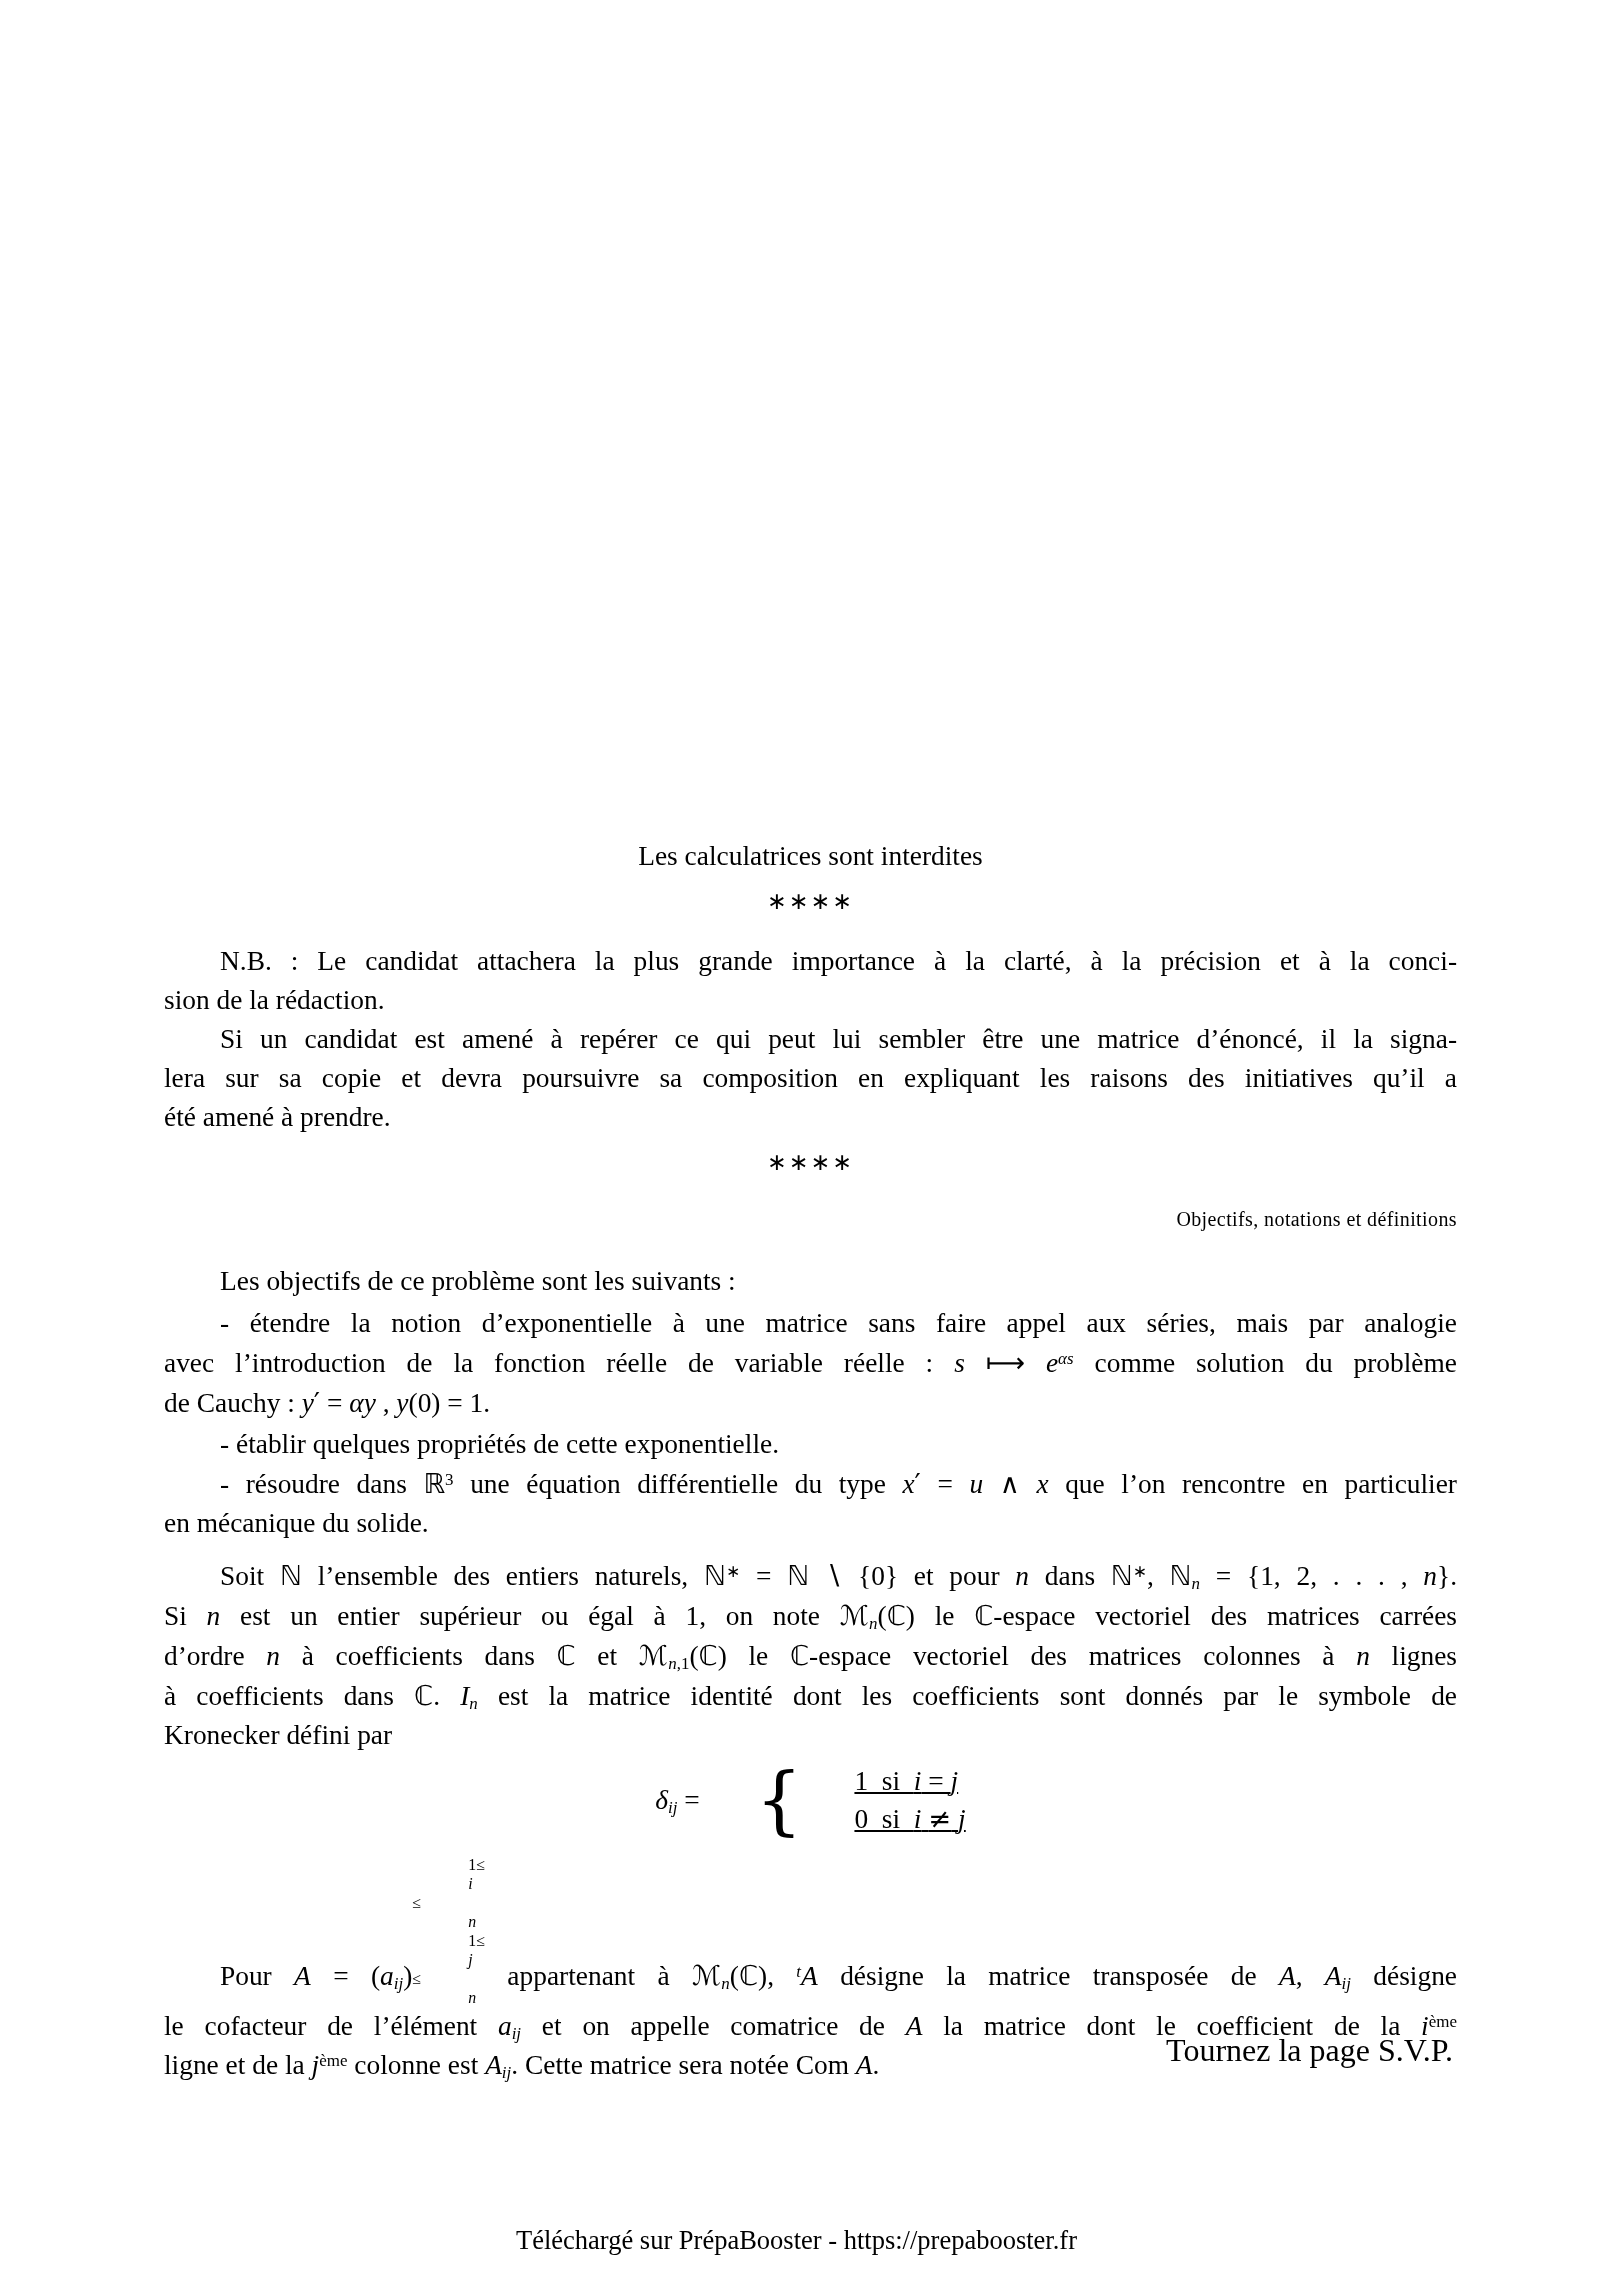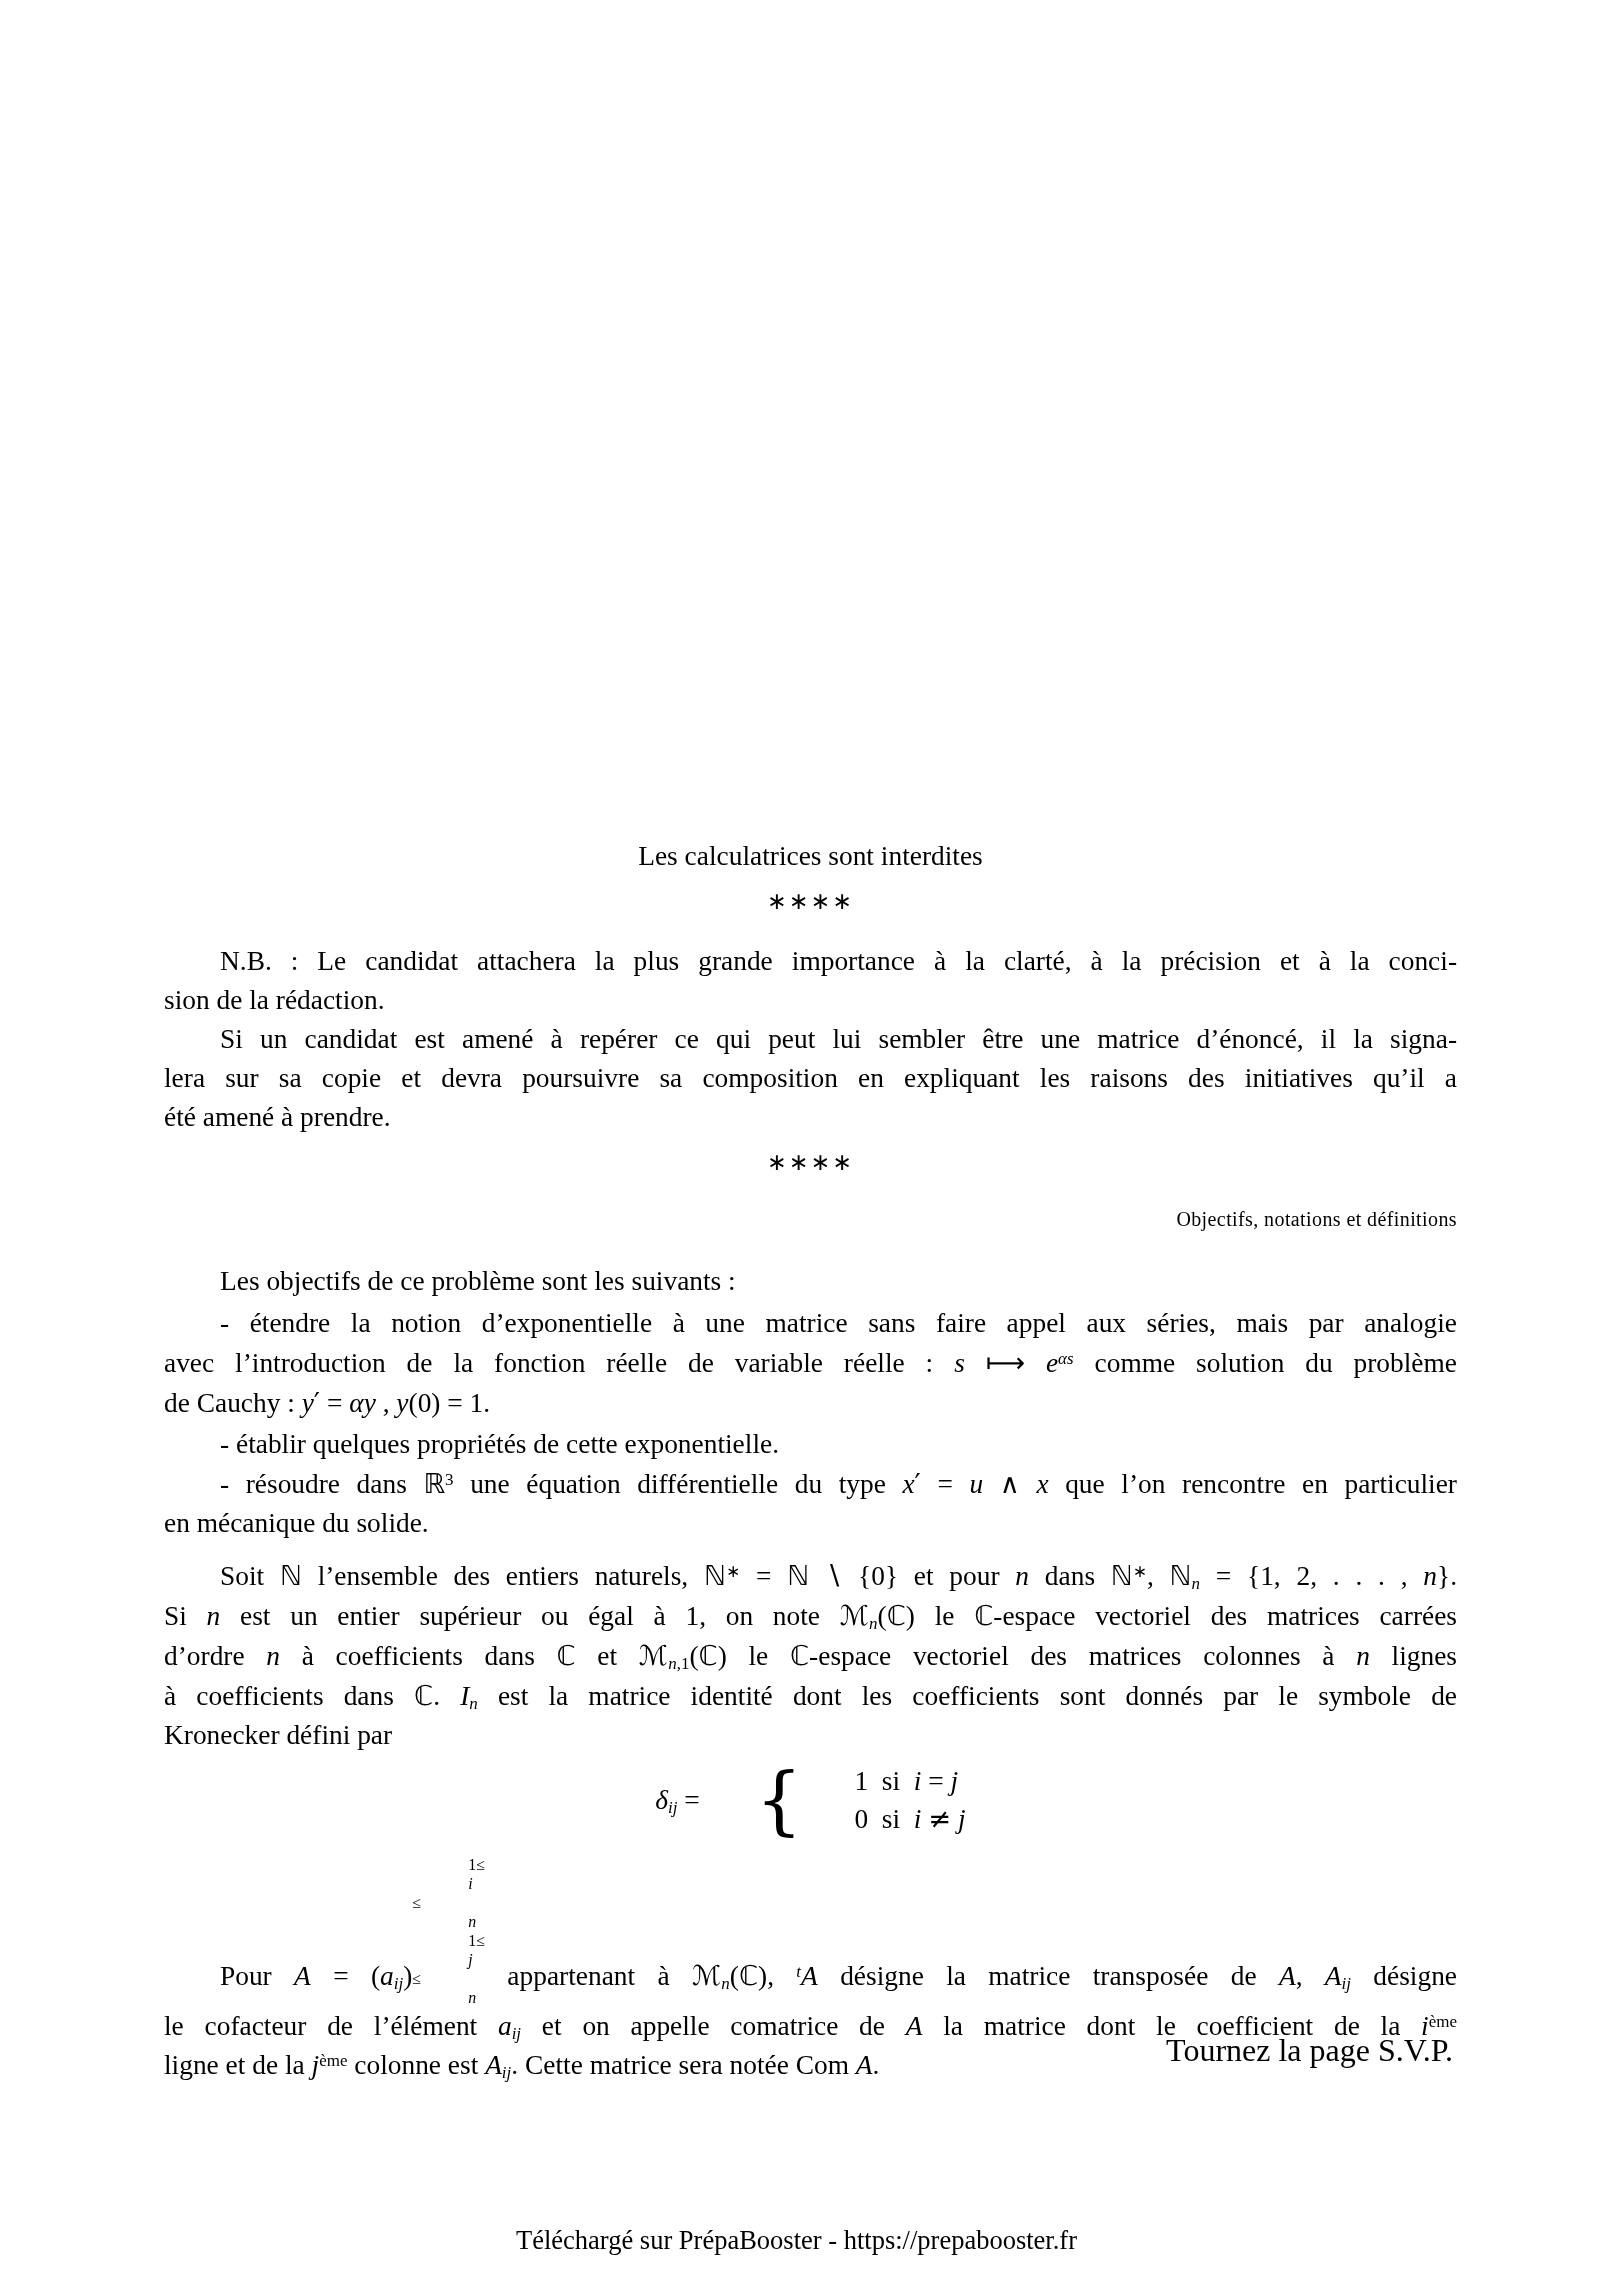--- a/index.html
+++ b/index.html
@@ -28,21 +28,21 @@
   .m-p8{margin-top:13.7px;}
   .mi{font-style:italic;}
   .bb{font-family:"DejaVu Sans","DejaVu Serif",sans-serif;}
   sub{font-size:0.62em;line-height:0;vertical-align:-0.22em;}
   sup{font-size:0.62em;line-height:0;vertical-align:0.5em;}
   .stack{display:inline-block;vertical-align:-1.15em;font-size:0.58em;line-height:1.2;text-align:left;}
   .stack span{display:block;}
   .equation{display:flex;justify-content:center;align-items:center;height:82px;margin-top:3.9px;gap:44px;}
   .eq-lhs{margin-right:11.8px;}
   .brace{font-size:74px;line-height:1;font-family:"DejaVu Serif","Liberation Serif",serif;margin-right:7.8px;}
-  .cases{display:flex;flex-direction:column;line-height:37px;text-align:left;}
+  .cases{display:flex;flex-direction:column;line-height:37px;text-align:left;text-decoration:underline;}
   .turn-page{
     position:absolute;right:167px;top:2031px;font-size:32px;line-height:39px;text-align:right;
   }
   .footer{
     position:absolute;left:0;top:2223px;width:1548px;text-align:center;padding-left:45px;box-sizing:border-box;
     font-family:Liberation Serif, serif;font-size:26.5px;line-height:35px;
   }
 </style>
 </head>
 <body>

